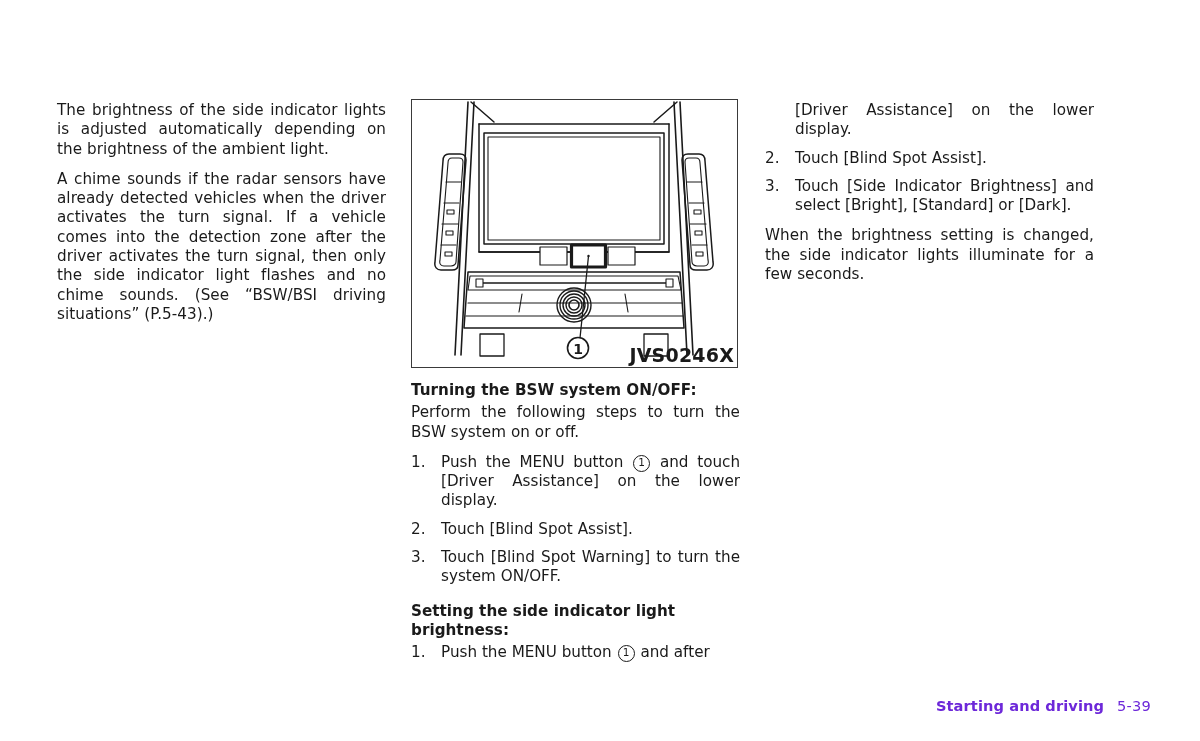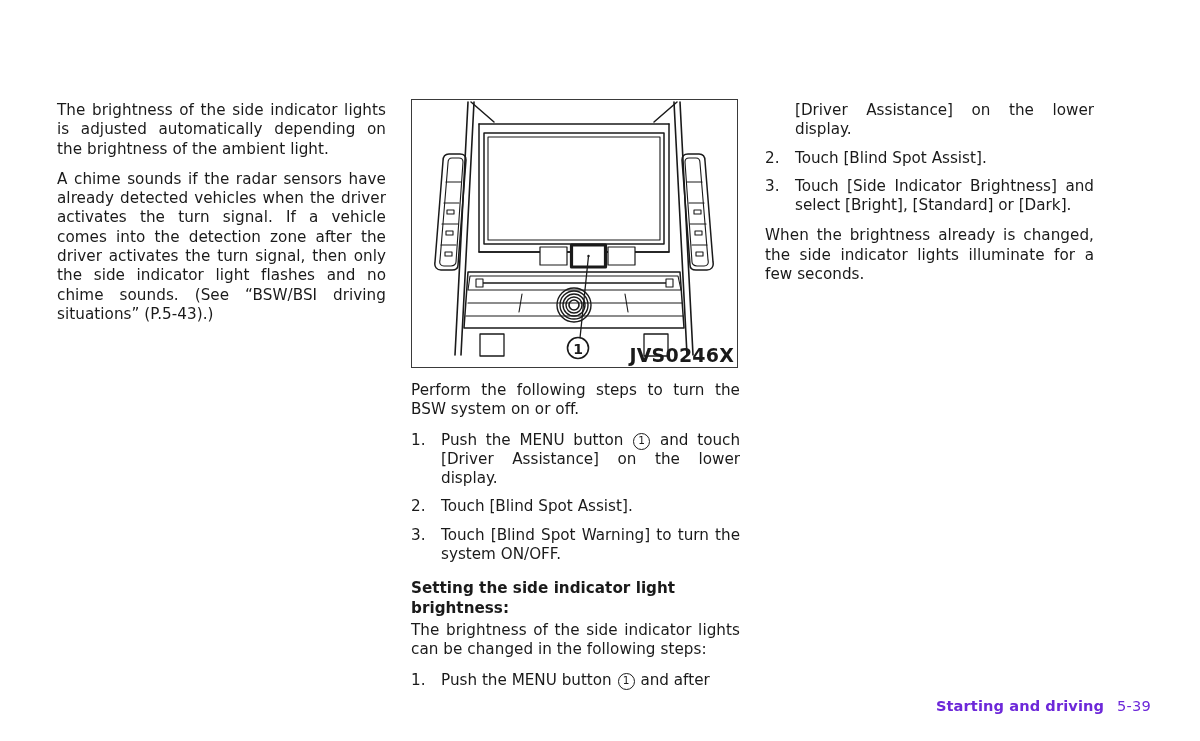--- a/index.html
+++ b/index.html
@@ -231,41 +231,41 @@
         <circle cx="166" cy="248" r="10.5" fill="#ffffff" stroke="#1a1a1a" stroke-width="1.6"></circle>
         <text x="166" y="253.5" text-anchor="middle" font-family="DejaVu Sans, sans-serif" font-size="14" font-weight="bold" fill="#1a1a1a">1</text>
       </g>
     </svg>
 
     <div class="fig-caption">JVS0246X</div>
   </div>
 
   <div class="col col-mid" style="top:381px;">
 
+    <h3 class="subhead">Turning the BSW system ON/OFF:</h3>
 
     <p class="body">Perform the following steps to turn the BSW system on or off.</p>
 
     <ol class="steps">
       <li>
         <span class="num">1.</span>
         <span class="txt"><span>Push the MENU button</span> <span class="circnum">1</span> <span>and touch [Driver Assistance] on the lower display.</span></span>
       </li>
       <li>
         <span class="num">2.</span>
         <span class="txt">Touch [Blind Spot Assist].</span>
       </li>
       <li>
         <span class="num">3.</span>
         <span class="txt">Touch [Blind Spot Warning] to turn the system ON/OFF.</span>
       </li>
     </ol>
 
     <h3 class="subhead" style="margin-top:15px;">Setting the side indicator light brightness:</h3>
 
-    <p class="body">The brightness of the side indicator lights can be changed in the following steps:</p>
 
     <ol class="steps">
       <li>
         <span class="num">1.</span>
         <span class="txt"><span>Push the MENU button</span> <span class="circnum">1</span> <span>and after</span></span>
       </li>
     </ol>
   </div>
 
   <div class="col col-right">
@@ -277,20 +277,20 @@
       <li>
         <span class="num">2.</span>
         <span class="txt">Touch [Blind Spot Assist].</span>
       </li>
       <li>
         <span class="num">3.</span>
         <span class="txt">Touch [Side Indicator Brightness] and select [Bright], [Standard] or [Dark].</span>
       </li>
     </ol>
 
-    <p class="body last" style="margin-top:11px;">When the brightness already is changed, the side indicator lights illuminate for a few seconds.</p>
+    <p class="body last" style="margin-top:11px;">When the brightness setting is changed, the side indicator lights illuminate for a few seconds.</p>
   </div>
 
   <div class="footer">
     <span class="sect">Starting and driving</span><span class="pgno">5-39</span>
   </div>
 
 </div>
 
 </body></html>

